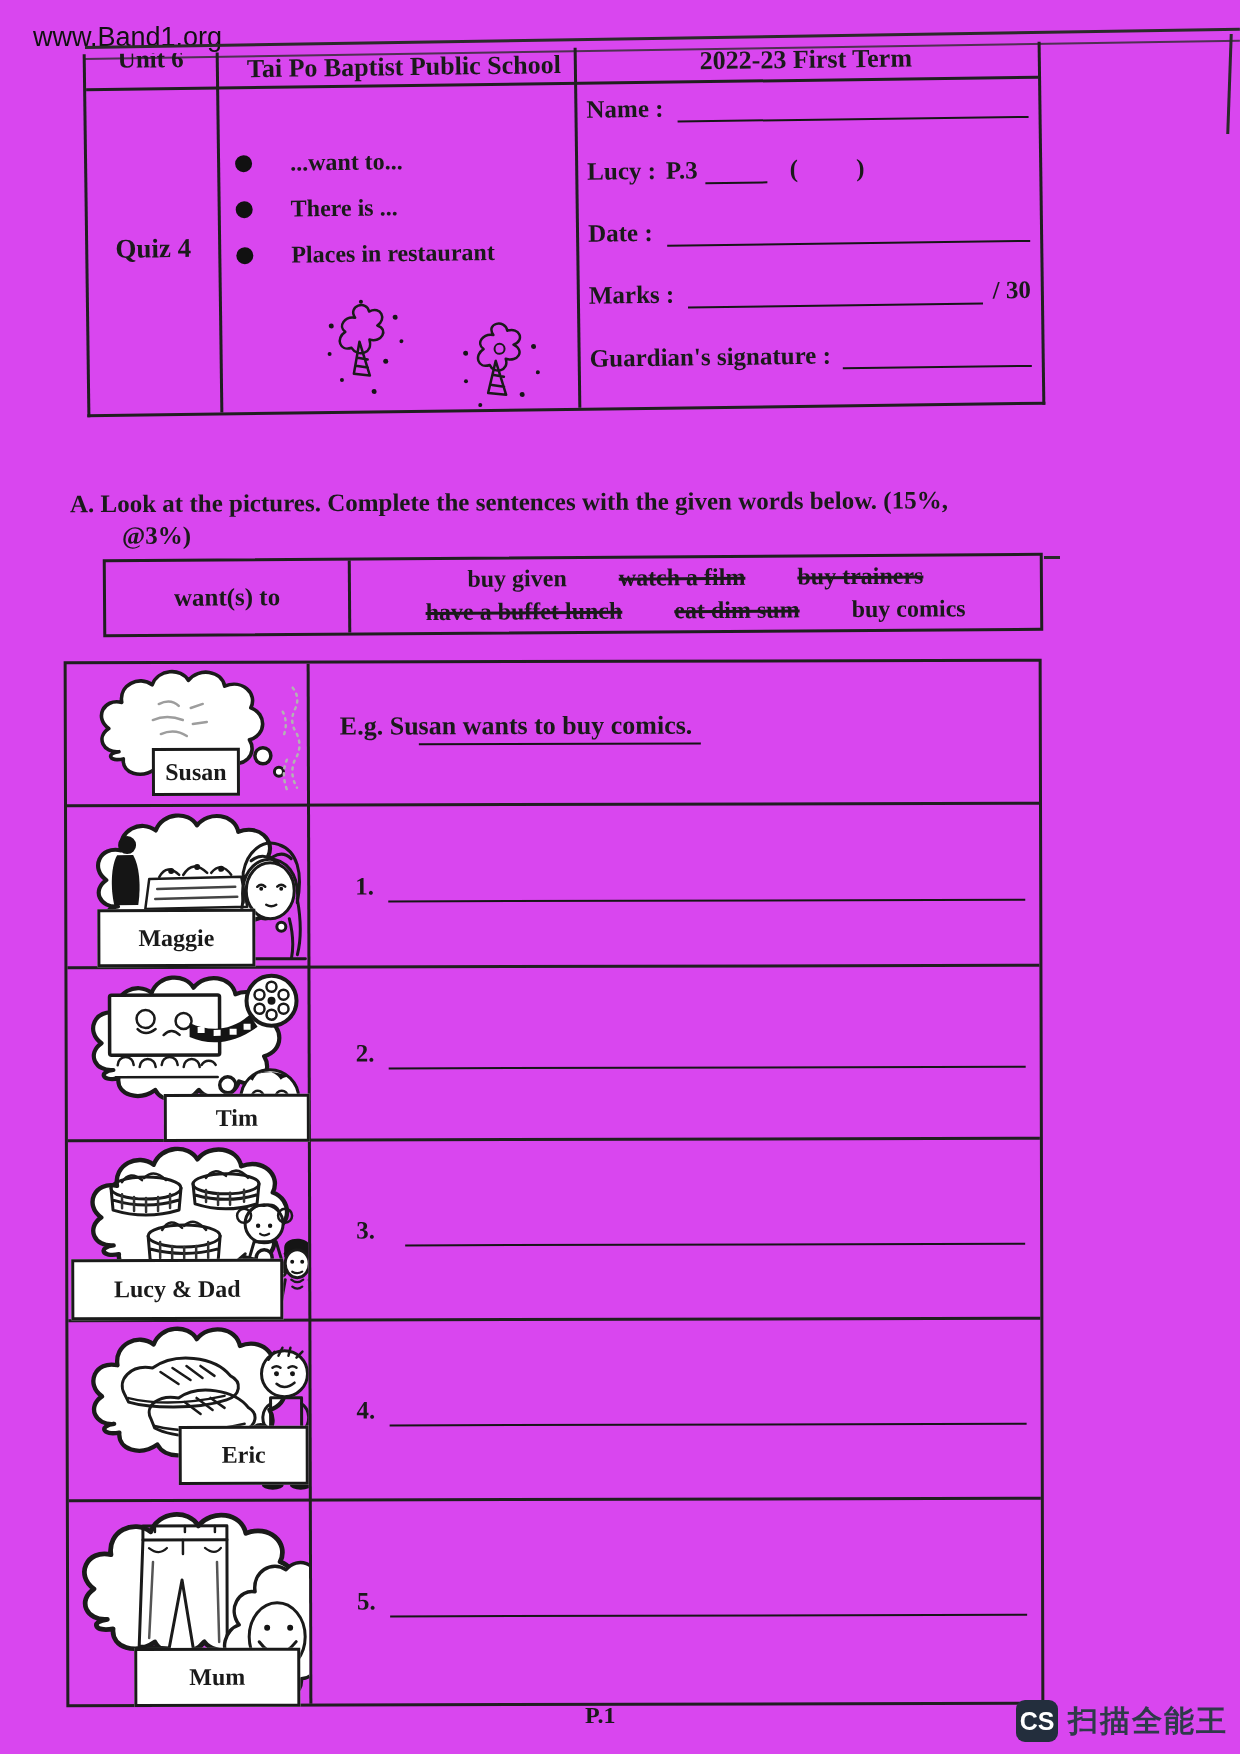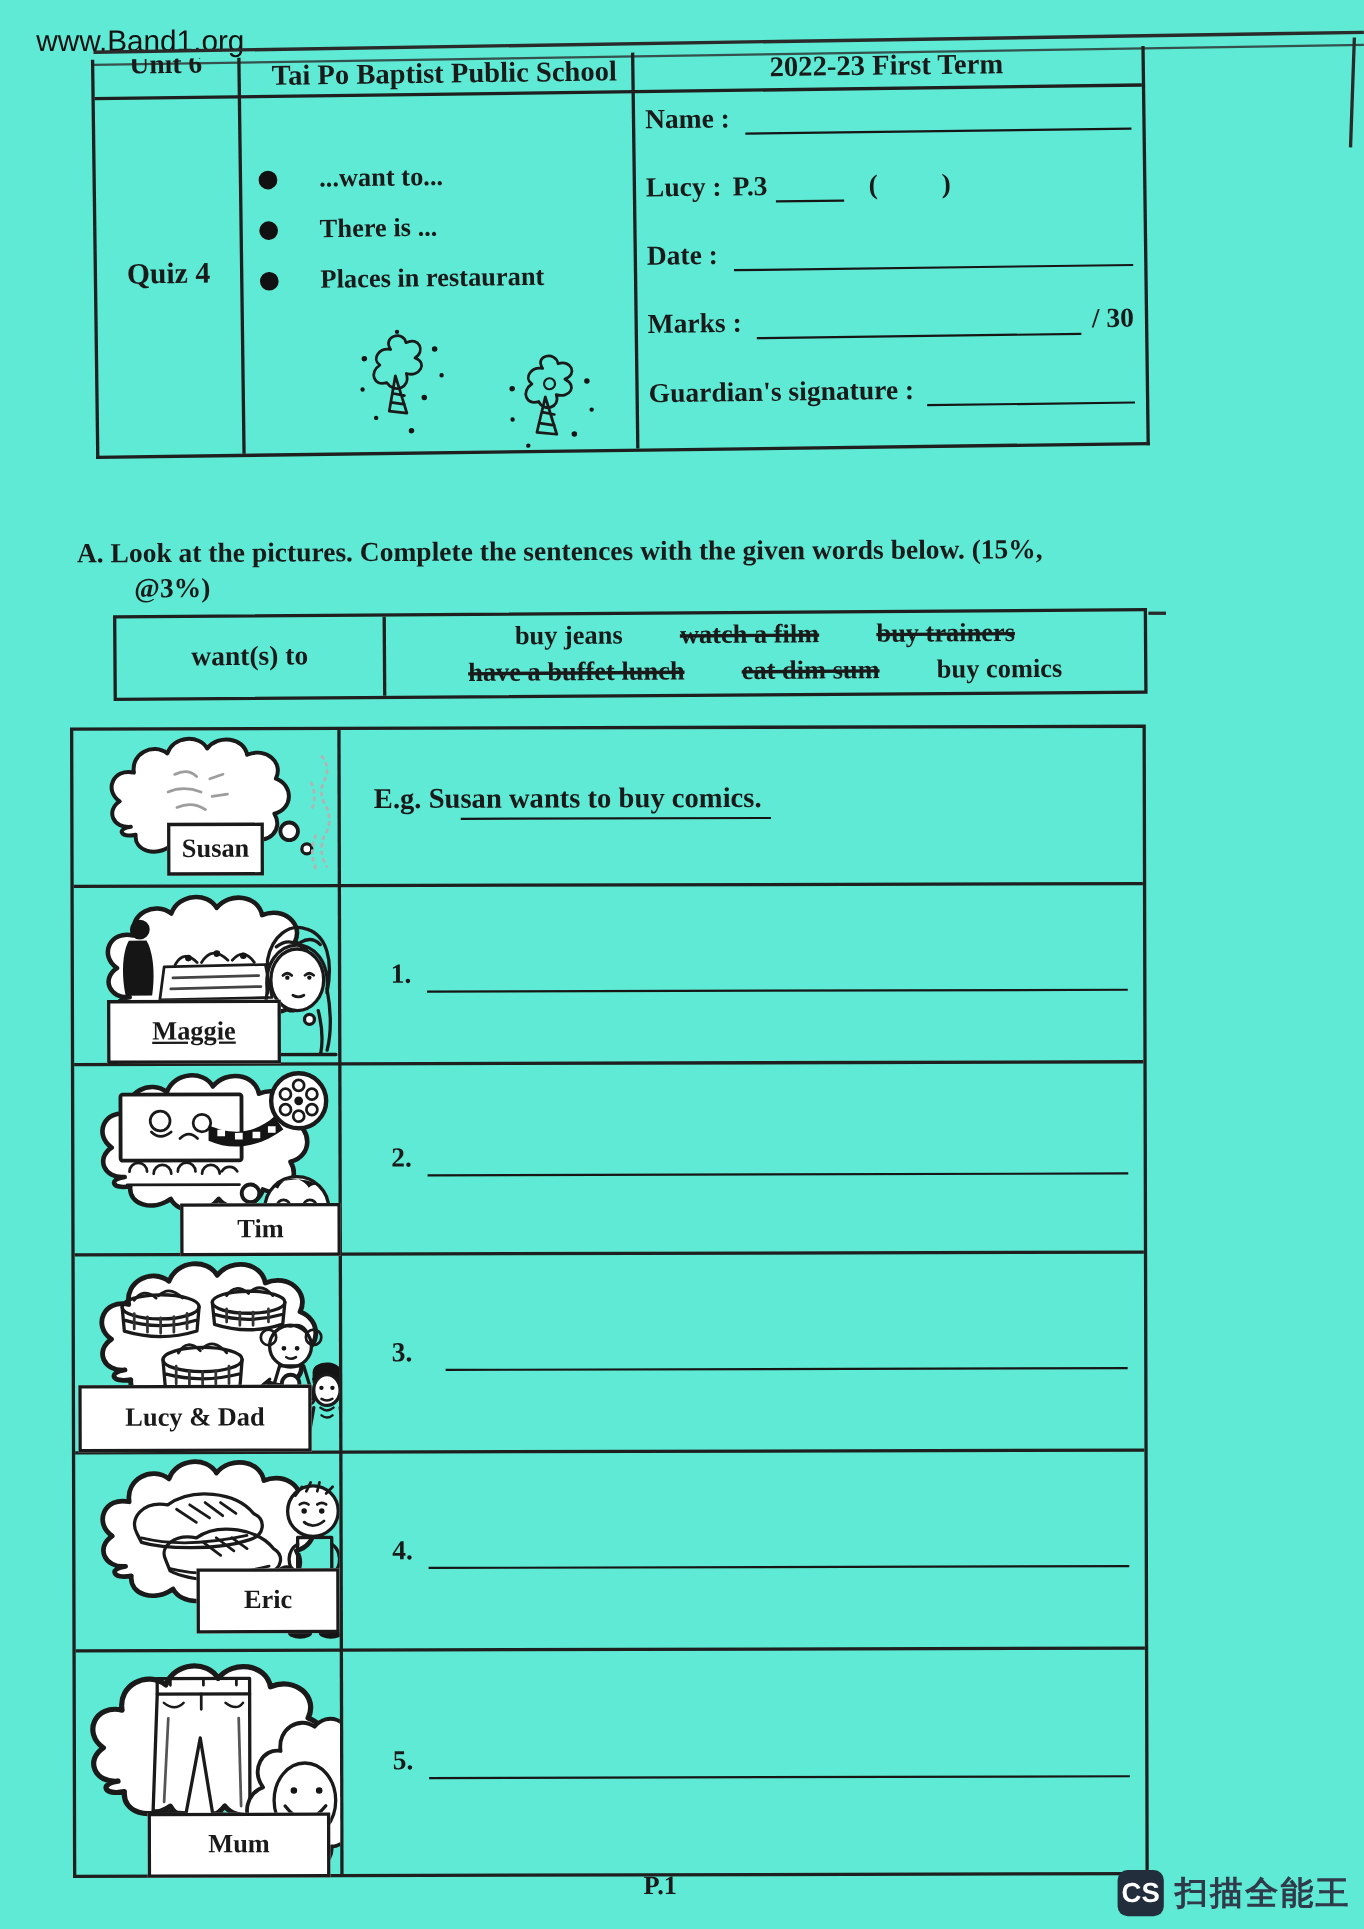--- a/index.html
+++ b/index.html
@@ -1,16 +1,16 @@
 <!DOCTYPE html>
 <html><head>
 <meta charset="utf-8">
 <style>
   html,body{margin:0;padding:0;background:#e8e8e8;}
-  #page{position:relative;width:1240px;height:1754px;background:#5eead4;margin:0 auto;overflow:hidden;color:#1a1a1a;}
+  #page{position:relative;width:1240px;height:1754px;background:#d946ef;margin:0 auto;overflow:hidden;color:#1a1a1a;}
   .abs{position:absolute;}
   
   #header-table{left:85px;top:48px;width:952px;height:360px;border-left:3px solid #1f1f1f;border-right:3px solid #1f1f1f;border-bottom:3px solid #1f1f1f;transform:rotate(-0.75deg);transform-origin:50% 50%;}
   .vline{position:absolute;top:0;bottom:0;width:3px;background:#1f1f1f;}
   .hline{position:absolute;left:0;right:0;height:3px;background:#1f1f1f;}
   .hdr-cell-text{position:absolute;font:700 26px "Liberation Serif","DejaVu Serif",serif;white-space:nowrap;}
   #unit-cell{left:0;top:0;width:130px;height:34px;overflow:hidden;text-align:center;}
   #unit-cell span{display:inline-block;margin-top:-14px;font:700 25px "Liberation Serif","DejaVu Serif",serif;}
   .field-row{position:absolute;left:500px;width:442px;display:flex;align-items:flex-end;font:700 25px "Liberation Serif","DejaVu Serif",serif;white-space:nowrap;}
   .blank{display:inline-block;border-bottom:2.5px solid #161616;height:24px;}
@@ -148,21 +148,21 @@
   <div id="instr" class="abs">
     <div>A. Look at the pictures. Complete the sentences with the given words below. (15%,</div>
     <div class="l2">@3%)</div>
   </div>
 
   <div id="wordbank" class="abs">
     <div class="vline" style="left:242px;"></div>
     <div class="stem">want(s) to</div>
     <div class="phrases">
       <div class="phrase-line">
-        <span>buy jeans</span>
+        <span>buy given</span>
         <span class="struck">watch a film</span>
         <span class="struck">buy trainers</span>
       </div>
       <div class="phrase-line">
         <span class="struck">have a buffet lunch</span>
         <span class="struck">eat dim sum</span>
         <span>buy comics</span>
       </div>
     </div>
   </div>
@@ -213,21 +213,21 @@
           <path class="ln" d="M176 92 C172 116 172 134 176 150 M230 92 C234 114 234 132 230 148"></path>
           <path class="ln" d="M184 54 Q194 46 204 52 M206 50 Q216 44 224 52"></path>
           <ellipse cx="203" cy="84" rx="24" ry="28" fill="#fff" stroke="#1a1a1a" stroke-width="3"></ellipse>
           <path class="ln" style="stroke-width:2.5" d="M190 80 Q194 76 198 80 M210 80 Q214 76 218 80"></path>
           <circle class="dk" cx="194" cy="82" r="2"></circle>
             <circle class="dk" cx="214" cy="82" r="2"></circle>
           <path class="ln" style="stroke-width:2.5" d="M199 98 Q204 101 209 98"></path>
           <path class="ln" d="M183 112 C186 126 186 140 184 152 M222 112 C226 128 226 142 224 152 M170 152 L238 152"></path>
         </g>
       </svg>
-      <div class="name-box" style="left:30px;top:102px;width:152px;height:52px;text-decoration:underline;">Maggie</div>
+      <div class="name-box" style="left:30px;top:102px;width:152px;height:52px;">Maggie</div>
       <div class="q-content">
         <span class="q-number">1.</span>
         <span class="q-blank"></span>
       </div>
     </div>
 
     <div class="row" style="top:305px;height:170px;">
       <svg class="illus" width="240" height="170" viewBox="0 0 240 170">
         <use href="#cloud" x="4" y="2" width="224" height="134"></use>
         <g>

